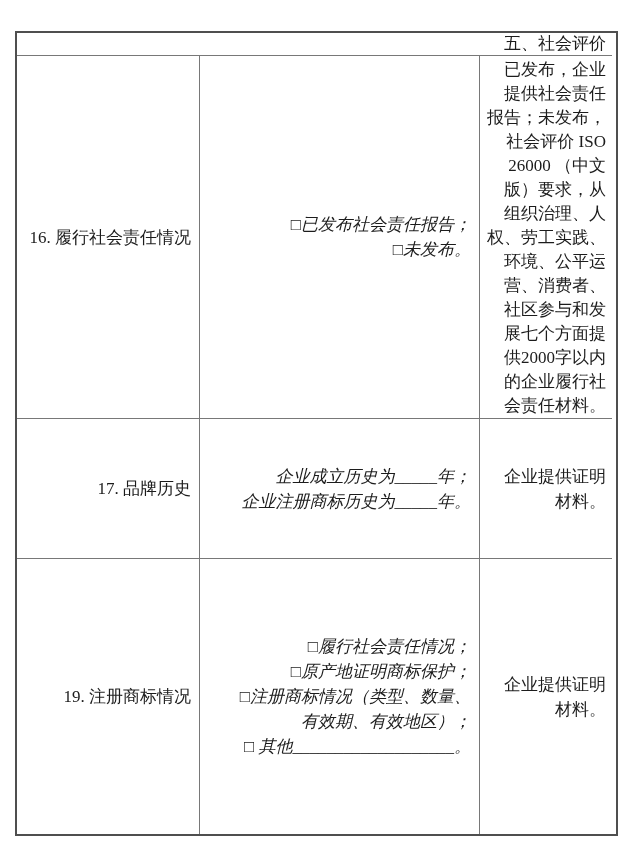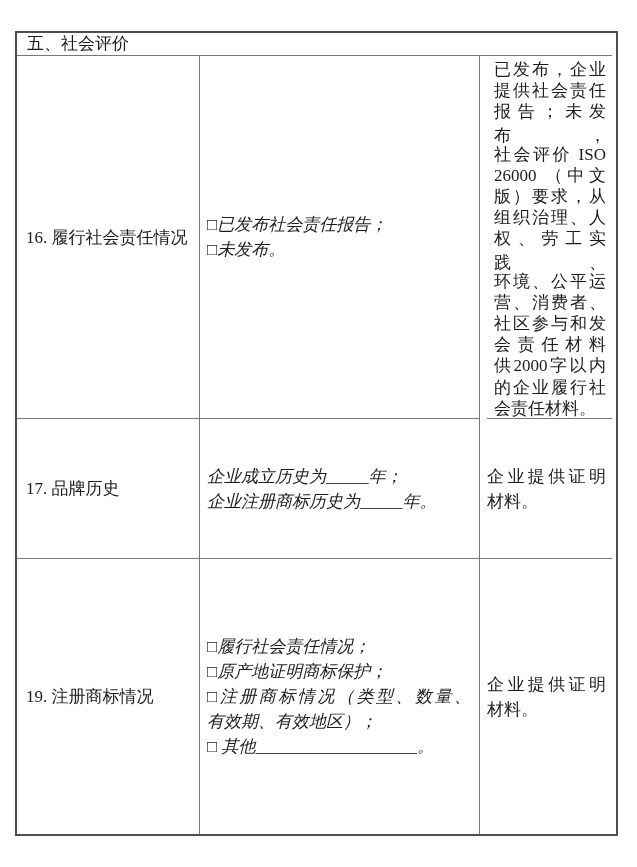--- a/index.html
+++ b/index.html
@@ -28,37 +28,37 @@
   .cell {
     box-sizing: border-box;
     border-right: 1px solid #787878;
     border-bottom: 1px solid #787878;
     display: flex;
     flex-direction: column;
     justify-content: center;
     font-size: 17px;
     line-height: 25px;
     overflow: hidden;
+    align-items: flex-end;
   }
   .cell.last-col { border-right: none; }
   .cell.last-row { border-bottom: none; }
   .header-cell {
     grid-column: 1 / 4;
     padding: 0 6px 1px 10px;
     line-height: 21px;
     justify-content: center;
   }
   .c1 { padding: 0 8px 0 9px; }
   .c2 { padding: 0 8px 0 7px; font-style: italic; }
   .c3 { padding: 0 6px 0 7px; }
   .r16.c3 {
     justify-content: flex-start;
     line-height: 24.1px;
     padding-top: 2px;
-    margin-left: 7px;
   }
   .line { min-height: 1em; }
   .stretch {
     text-align: justify;
     text-align-last: justify;
   }
 </style>
 </head>
 <body>
 
@@ -80,21 +80,21 @@
     <div class="line stretch">提供社会责任</div>
     <div class="line stretch">报告；未发布，</div>
     <div class="line stretch">社会评价 ISO</div>
     <div class="line stretch">26000 （中文</div>
     <div class="line stretch">版）要求，从</div>
     <div class="line stretch">组织治理、人</div>
     <div class="line stretch">权、劳工实践、</div>
     <div class="line stretch">环境、公平运</div>
     <div class="line stretch">营、消费者、</div>
     <div class="line stretch">社区参与和发</div>
-    <div class="line stretch">会责任材料</div>
+    <div class="line stretch">展七个方面提</div>
     <div class="line stretch">供2000字以内</div>
     <div class="line stretch">的企业履行社</div>
     <div class="line">会责任材料。</div>
   </div>
 
   <div class="cell c1 r17">
     <div class="line">17. 品牌历史</div>
   </div>
   <div class="cell c2 r17">
     <div class="line">企业成立历史为_____年；</div>

